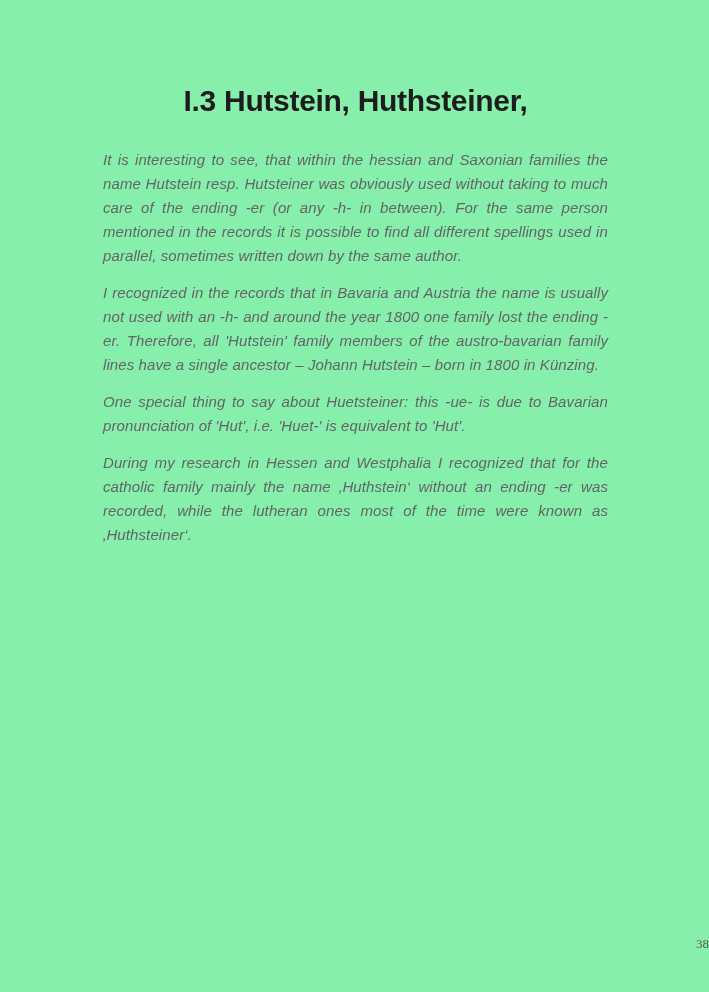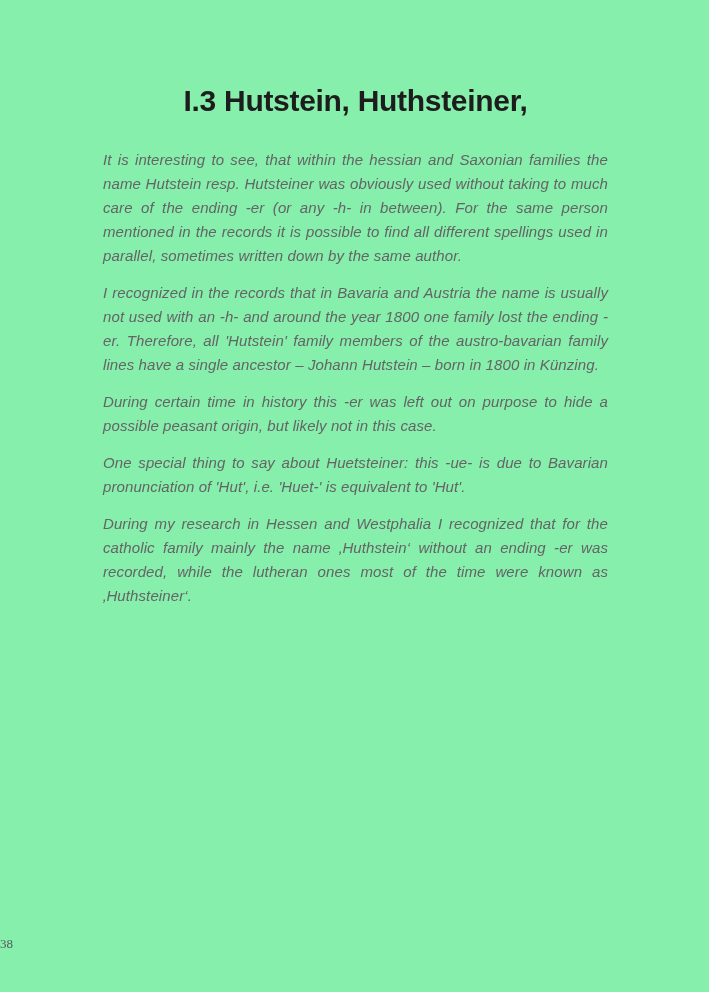--- a/index.html
+++ b/index.html
@@ -41,36 +41,35 @@
     color: #646464;
     text-align: justify;
     letter-spacing: 0.1px;
     font-style: italic;
   }
   .page-number {
     position: absolute;
     left: 0;
     width: 709px;
     top: 936px;
-    text-align: left;
+    text-align: right;
     font-family: "Liberation Serif", serif;
     font-size: 13px;
     color: #5a5a5a;
   }
 </style>
 </head>
 <body>
 
 <div class="page">
   <div class="content">
     <h1 class="title">
       <span>I.3 Hutstein, Huthsteiner,</span>
     </h1>
     <div class="body-text">
       <p>It is interesting to see, that within the hessian and Saxonian families the name Hutstein resp. Hutsteiner was obviously used without taking to much care of the ending -er (or any -h- in between). For the same person mentioned in the records it is possible to find all different spellings used in parallel, sometimes written down by the same author.</p>
       <p>I recognized in the records that in Bavaria and Austria the name is usually not used with an -h- and around the year 1800 one family lost the ending -er. Therefore, all 'Hutstein' family members of the austro-bavarian family lines have a single ancestor – Johann Hutstein – born in 1800 in Künzing.</p>
-      <p>During certain time in history this -er was left out on purpose to hide a possible peasant origin, but likely not in this case.</p>
       <p>One special thing to say about Huetsteiner: this -ue- is due to Bavarian pronunciation of 'Hut', i.e. 'Huet-' is equivalent to 'Hut'.</p>
       <p>During my research in Hessen and Westphalia I recognized that for the catholic family mainly the name ‚Huthstein‘ without an ending -er was recorded, while the lutheran ones most of the time were known as ‚Huthsteiner‘.</p>
     </div>
   </div>
   <div class="page-number">38</div>
 </div>
 
 </body></html>

